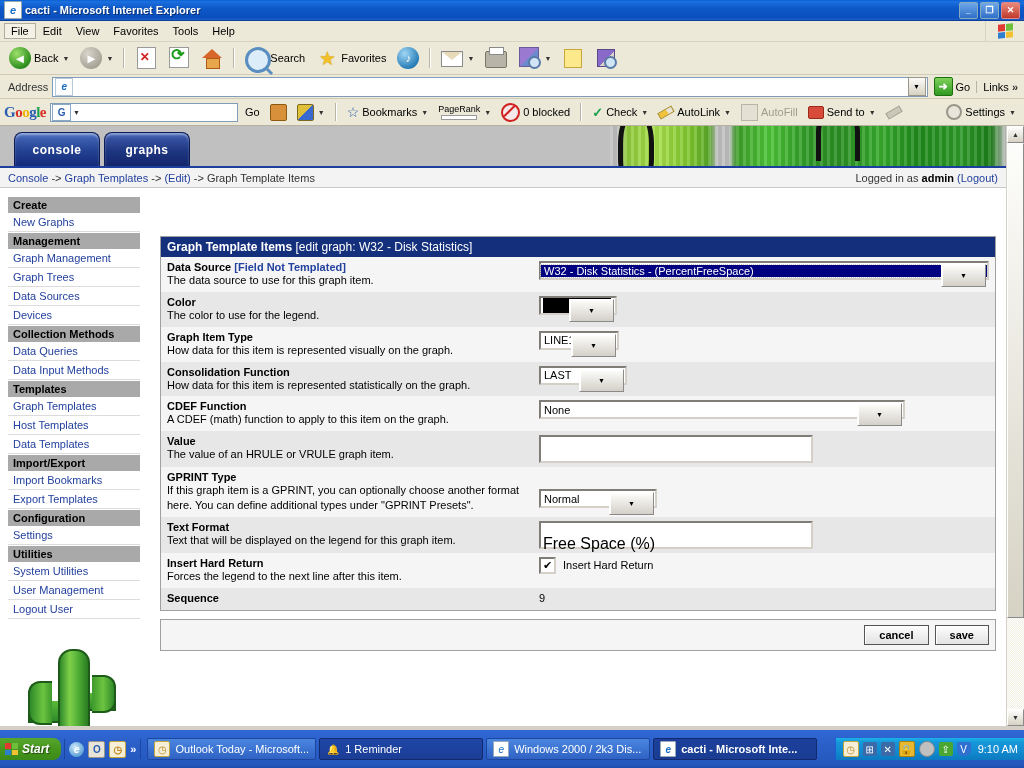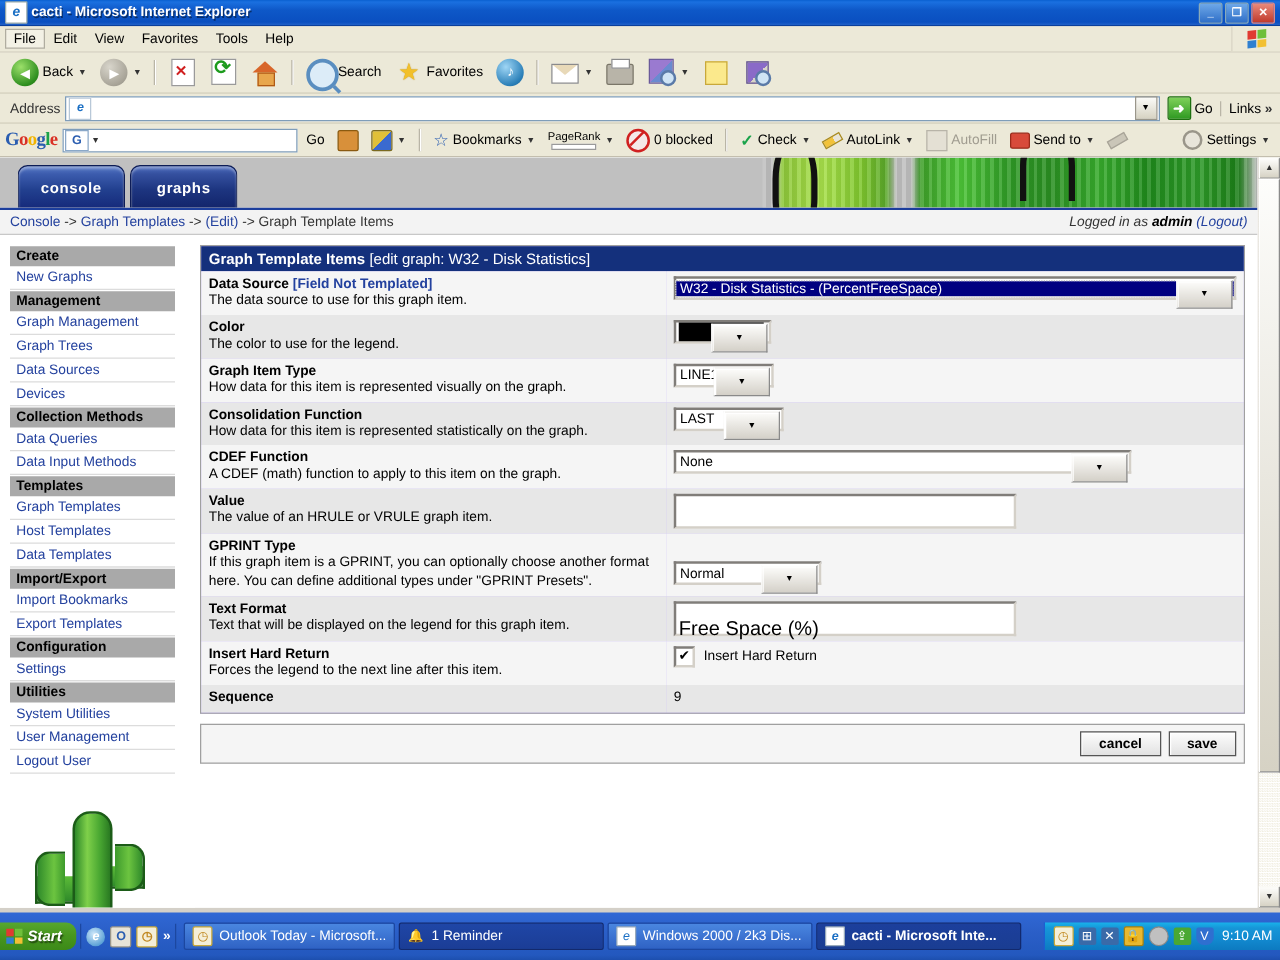--- a/index.html
+++ b/index.html
@@ -177,21 +177,21 @@
   .tab.active{
     background:linear-gradient(to bottom,#5a7cc8 0%,#3c5cae 18%,#22408f 55%,#15297a 100%);
   }
   .breadcrumb{
     height:19px;background:#f3f3f3;border-top:2px solid #1c3e9c;border-bottom:1px solid #c8c8c8;
     display:flex;align-items:center;padding:0 8px;font-size:11px;color:#333;
     justify-content:space-between;
   }
   .bc-left a{color:#23419e;text-decoration:none;}
   .bc-left span.cur{color:#333;}
-  .bc-right{font-size:11px;color:#333;font-style:italic;}
+  .bc-right{font-size:11px;color:#333;}
   .bc-right b{color:#000;}
   .bc-right a{color:#23419e;text-decoration:none;}
 
   .content{display:flex;align-items:flex-start;background:#fff;height:calc(100% - 60px);}
 
   
   .sidebar{width:148px;flex:none;padding:8px 0 0 8px;background:#fff;}
   .nav{width:132px;}
   .nav-head{
     background:#a9a9a9;color:#000;font-weight:bold;font-size:11px;
@@ -221,21 +221,21 @@
     background:linear-gradient(90deg,#3d9a2c,#6cc440 50%,#2f8a2a);
     border:2px solid #1c5c18;border-left:0;
   }
   .cactus-art .armRc{
     position:absolute;left:74px;top:48px;width:32px;height:16px;
     background:linear-gradient(180deg,#5cbb38,#2f8a2a);border:2px solid #1c5c18;border-top:0;border-left:0;
   }
 
   
   .main{flex:1;padding:8px 10px 0 4px;}
-  .panel{border:1px solid #a0a0a0;background:#c4b5fd;}
+  .panel{border:1px solid #a0a0a0;background:#14532d;margin-top:40px;}
   .panel-head{
     background:#14307c;color:#fff;font-size:12px;padding:3px 6px;font-weight:bold;
   }
   .panel-head span.sub{font-weight:normal;}
   table.form{width:100%;border-collapse:collapse;}
   table.form td{vertical-align:top;padding:4px 6px;}
   tr.r0{background:#f5f5f5;}
   tr.r1{background:#e7e7e7;}
   .fl-title{font-weight:bold;font-size:11px;color:#000;}
   .fl-title .nt{color:#23419e;}

